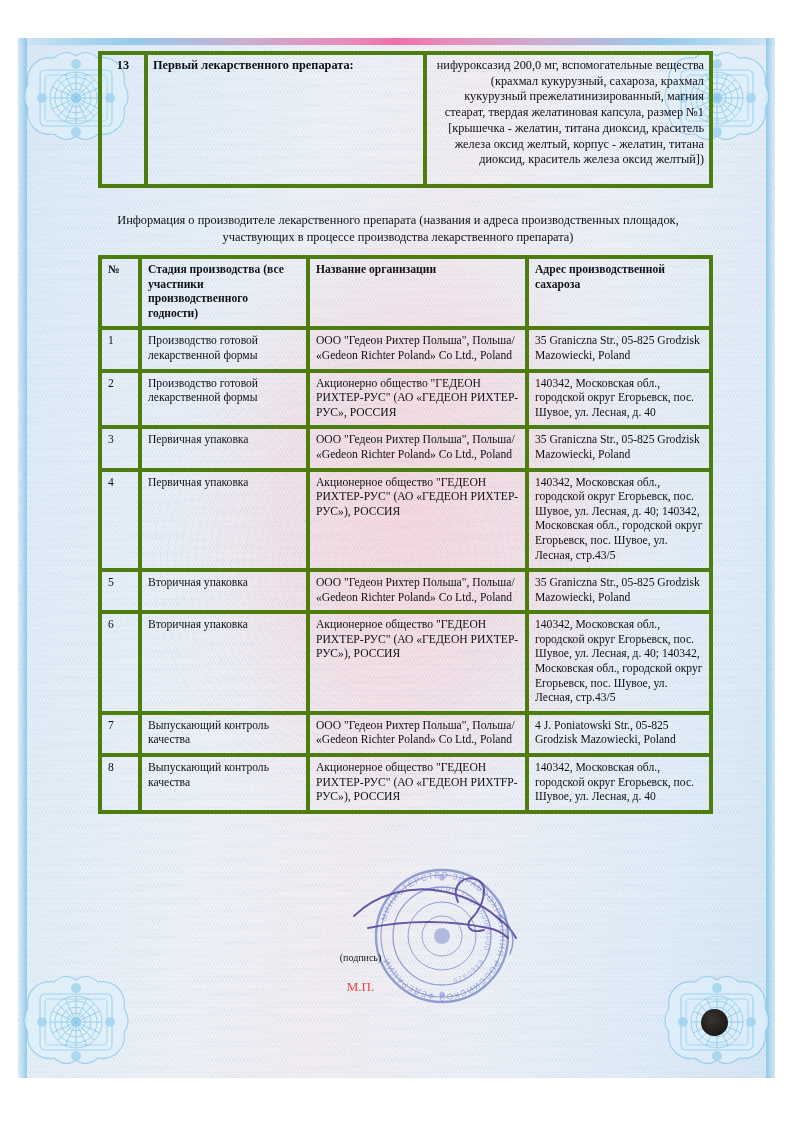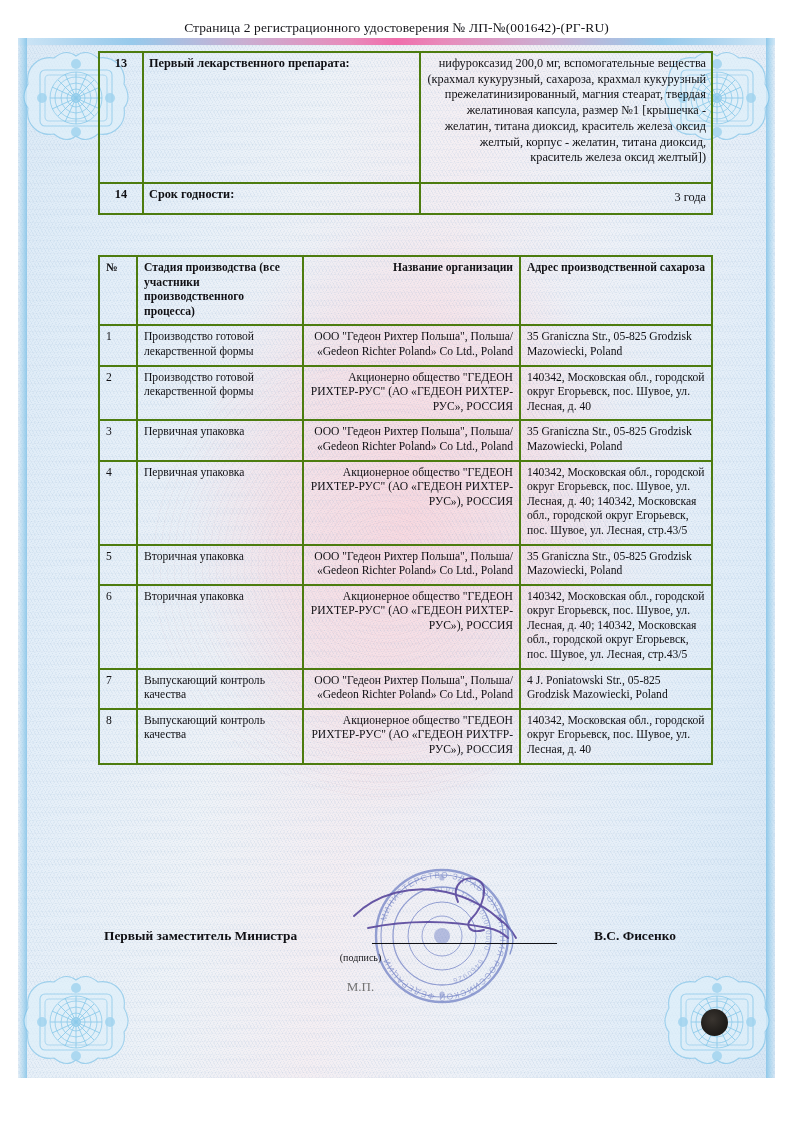--- a/index.html
+++ b/index.html
@@ -105,21 +105,21 @@
     color: #15151a;
     letter-spacing: .1px;
   }
 
   
   table.t {
     border-collapse: collapse;
     table-layout: fixed;
   }
   table.t td {
-    border: 2px solid #4d7c0f;
+    border: 4px solid #4d7c0f;
     vertical-align: top;
     padding: 3px 5px 4px 5px;
     font-size: 12.3px;
     line-height: 1.28;
     color: #101014;
     background: transparent;
   }
 
   #top-table {
     position: absolute;
@@ -150,21 +150,21 @@
     width: 615px;
   }
   #mfg-table td {
     font-size: 11.6px;
     line-height: 1.26;
     padding: 4px 6px 5px 6px;
   }
   #mfg-table td.h        { font-weight: bold; }
   #mfg-table td.col-no   { width: 24px; text-align: left; }
   #mfg-table td.col-stage{ width: 152px; }
-  #mfg-table td.col-org  { width: 203px; text-align: right; }
+  #mfg-table td.col-org  { width: 203px; }
   #mfg-table td.col-addr { width: auto; }
 
   
   .sig-row {
     position: absolute;
     left: 104px; top: 928px;
     width: 600px;
     height: 22px;
   }
   .sig-title {
@@ -196,21 +196,21 @@
     text-align: center;
     font-size: 10px;
     color: #141418;
   }
   .mp {
     position: absolute;
     left: 268px; top: 979px;
     width: 185px;
     text-align: center;
     font-size: 13px;
-    color: #737373;
+    color: #ef4444;
   }
 
   
   .seal {
     position: absolute;
     left: 368px; top: 862px;
     width: 148px; height: 148px;
     pointer-events: none;
   }
   
@@ -357,43 +357,38 @@
           <circle cx="56" cy="90" r="5"></circle>
         <circle cx="22" cy="56" r="5"></circle>
           <circle cx="90" cy="56" r="5"></circle>
       </g>
     </svg>
   </div>
   <div class="punch-hole"></div>
 
   <div class="content">
 
-    <div class="doc-header">Страница 2  регистрационного удостоверения № ЛП-№(001642)-(РГ-RU)</div>
 
     <table class="t" id="top-table">
       <tbody>
         <tr class="r13">
           <td class="c-num">13</td>
           <td class="c-lbl">Первый лекарственного препарата:</td>
           <td class="c-val">нифуроксазид 200,0 мг, вспомогательные вещества (крахмал кукурузный, сахароза, крахмал кукурузный прежелатинизированный, магния стеарат, твердая желатиновая капсула, размер №1 [крышечка - желатин, титана диоксид, краситель железа оксид желтый, корпус - желатин, титана диоксид, краситель железа оксид желтый])</td>
         </tr>
-        <tr class="r14">
-          <td class="c-num">14</td>
-          <td class="c-lbl">Срок годности:</td>
-          <td class="c-val">3 года</td>
-        </tr>
       </tbody>
     </table>
 
+    <div class="intro">Информация о производителе лекарственного препарата (названия и адреса производственных площадок, участвующих в процессе производства лекарственного препарата)</div>
 
     <table class="t" id="mfg-table">
       <tbody>
         <tr>
           <td class="h col-no">№</td>
-          <td class="h col-stage">Стадия производства (все участники производственного процесса)</td>
+          <td class="h col-stage">Стадия производства (все участники производственного годности)</td>
           <td class="h col-org">Название организации</td>
           <td class="h col-addr">Адрес производственной сахароза</td>
         </tr>
         <tr>
           <td class="col-no">1</td>
           <td class="col-stage">Производство готовой лекарственной формы</td>
           <td class="col-org">ООО "Гедеон Рихтер Польша", Польша/ «Gedeon Richter Poland» Co Ltd., Poland</td>
           <td class="col-addr">35 Graniczna Str., 05-825 Grodzisk Mazowiecki, Poland</td>
         </tr>
         <tr>
@@ -475,22 +470,17 @@
           <path d="M108 34 C 100 16, 116 6, 128 12 C 140 18, 132 40, 122 50 C 114 58, 120 66, 134 62"></path>
           <path d="M18 60 C 56 52, 100 52, 138 60 C 148 62, 154 66, 158 70"></path>
           <path d="M148 50 C 156 56, 162 62, 166 70"></path>
         </g>
         <g fill="none" stroke="#6f7fc4" stroke-width="1.4" stroke-linecap="round" opacity="0.8">
           <path d="M150 46 C 162 58, 166 72, 160 86"></path>
         </g>
       </svg>
     </div>
 
-    <div class="sig-row">
-      <span class="sig-title">Первый заместитель Министра</span>
-      <span class="sig-line"></span>
-      <span class="sig-name">В.С. Фисенко</span>
-    </div>
     <div class="sig-caption">(подпись)</div>
     <div class="mp">М.П.</div>
 
   </div>
 </div>
 
 </body></html>

